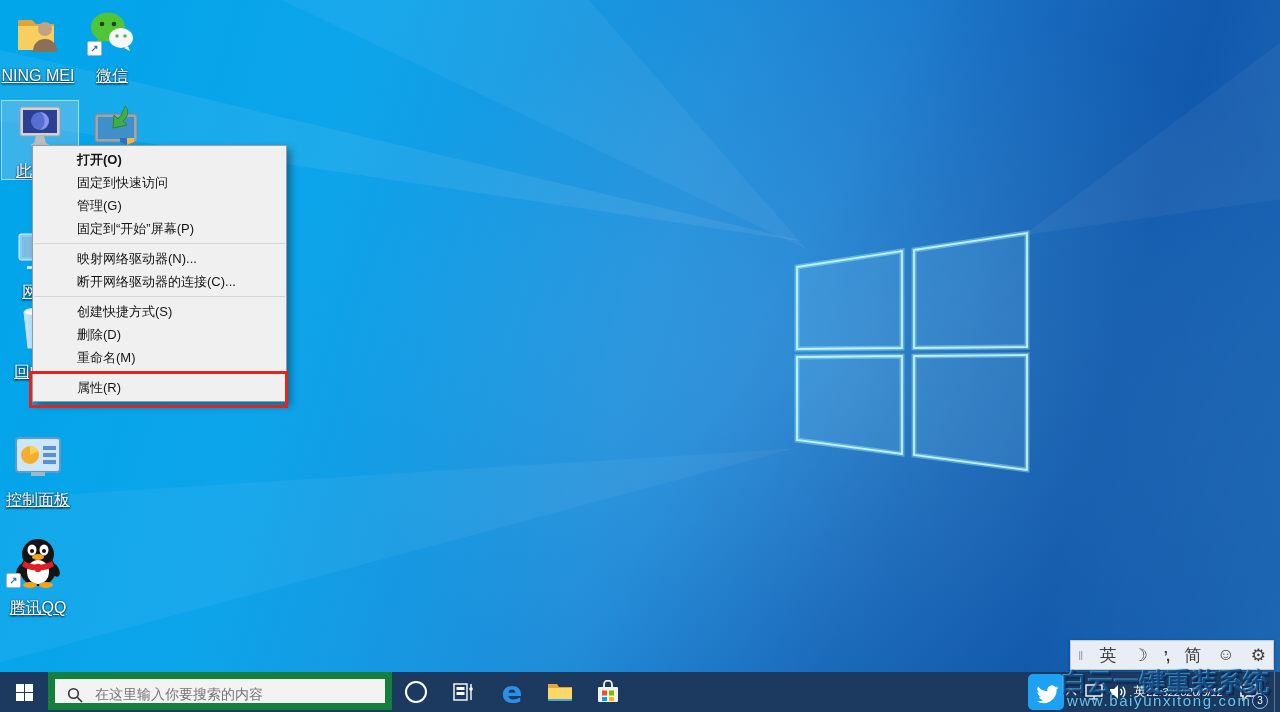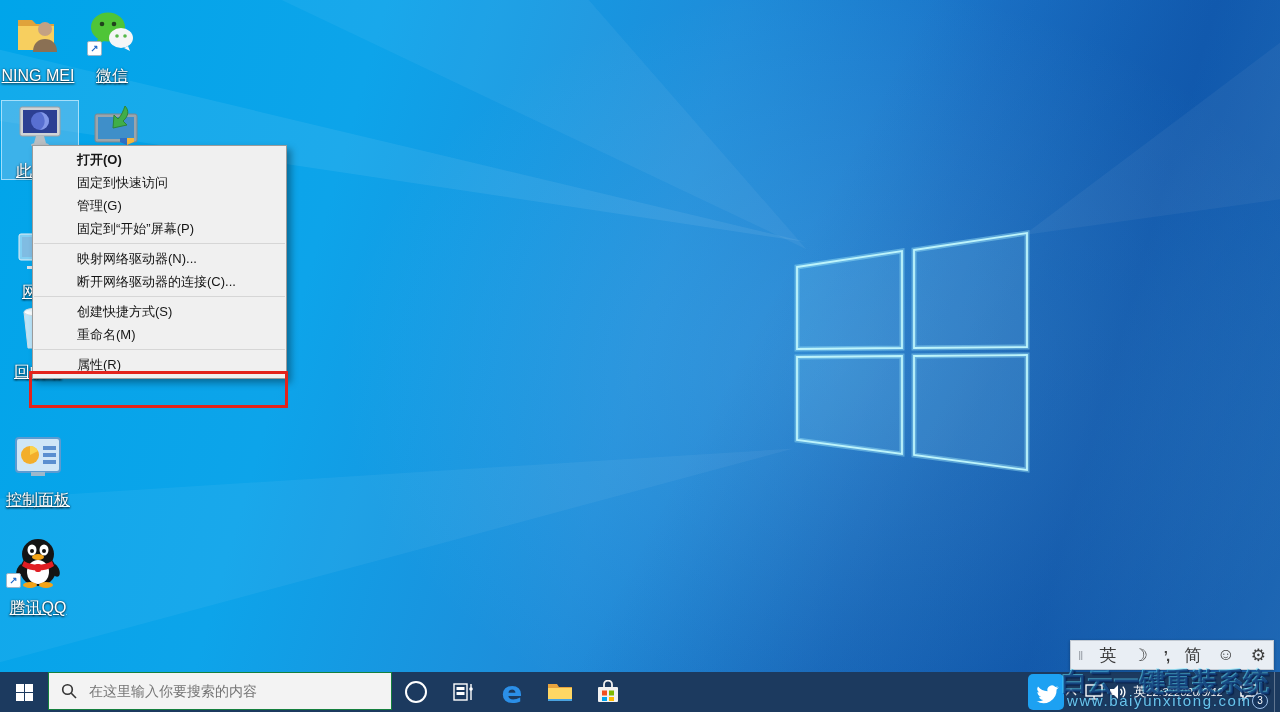--- a/index.html
+++ b/index.html
@@ -36,21 +36,21 @@
   .mi.bold{font-weight:bold;}
   .msep{height:1px;background:#d6d6d6;margin:3px 1px;}
   .redbox{position:absolute;left:29px;top:371px;width:253px;height:31px;border:3px solid #e3231c;z-index:45;}
 
   
   .taskbar{position:absolute;left:0;bottom:0;width:1280px;height:40px;background:#1c3a5f;z-index:30;}
   .tbtn{position:absolute;top:0;height:40px;display:flex;align-items:center;justify-content:center;}
   .startlogo{display:grid;grid-template-columns:8px 8px;grid-template-rows:8px 8px;gap:1px;}
   .startlogo div{background:#fff;}
   .searchbox{position:absolute;left:48px;top:0;width:344px;height:38px;background:#f3f3f3;
-    border:1px solid #15803d;display:flex;align-items:center;box-sizing:border-box;}
+    border:7px solid #15803d;display:flex;align-items:flex-end;box-sizing:border-box;}
   .searchbox input{border:0;outline:0;background:transparent;font-size:14px;color:#222;width:280px;
     font-family:"Liberation Sans","DejaVu Sans",sans-serif;}
   .searchbox .sicon{margin:0 10px 0 12px;display:flex;}
   .cortana-ring{width:18px;height:18px;border:2px solid #fff;border-radius:50%;}
   .edge-e{font-family:"DejaVu Sans",sans-serif;font-weight:bold;font-size:31px;color:#2b8fe8;line-height:30px;}
   .tray-txt{color:#fff;font-size:13px;}
   .clock{position:absolute;left:1152px;top:0;width:66px;height:40px;color:#fff;font-size:11px;
     line-height:13px;display:flex;align-items:center;justify-content:center;font-style:italic;}
   .badge{position:absolute;right:2px;bottom:3px;width:14px;height:14px;border-radius:50%;
     background:#16355e;border:1px solid #9cc0ea;color:#fff;font-size:10px;line-height:14px;text-align:center;}
@@ -218,20 +218,21 @@
   <div class="ctxmenu">
     <div class="mi bold">打开(O)</div>
     <div class="mi">固定到快速访问</div>
     <div class="mi">管理(G)</div>
     <div class="mi">固定到“开始”屏幕(P)</div>
     <div class="msep"></div>
     <div class="mi">映射网络驱动器(N)...</div>
     <div class="mi">断开网络驱动器的连接(C)...</div>
     <div class="msep"></div>
     <div class="mi">创建快捷方式(S)</div>
+    <div class="mi">删除(D)</div>
     <div class="mi">重命名(M)</div>
     <div class="msep"></div>
     <div class="mi">属性(R)</div>
   </div>
   <div class="redbox"></div>
 
   <div class="wm-title">白云一键重装系统</div>
   <div class="wm-url">www.baiyunxitong.com</div>
 
   <div class="imebar">

